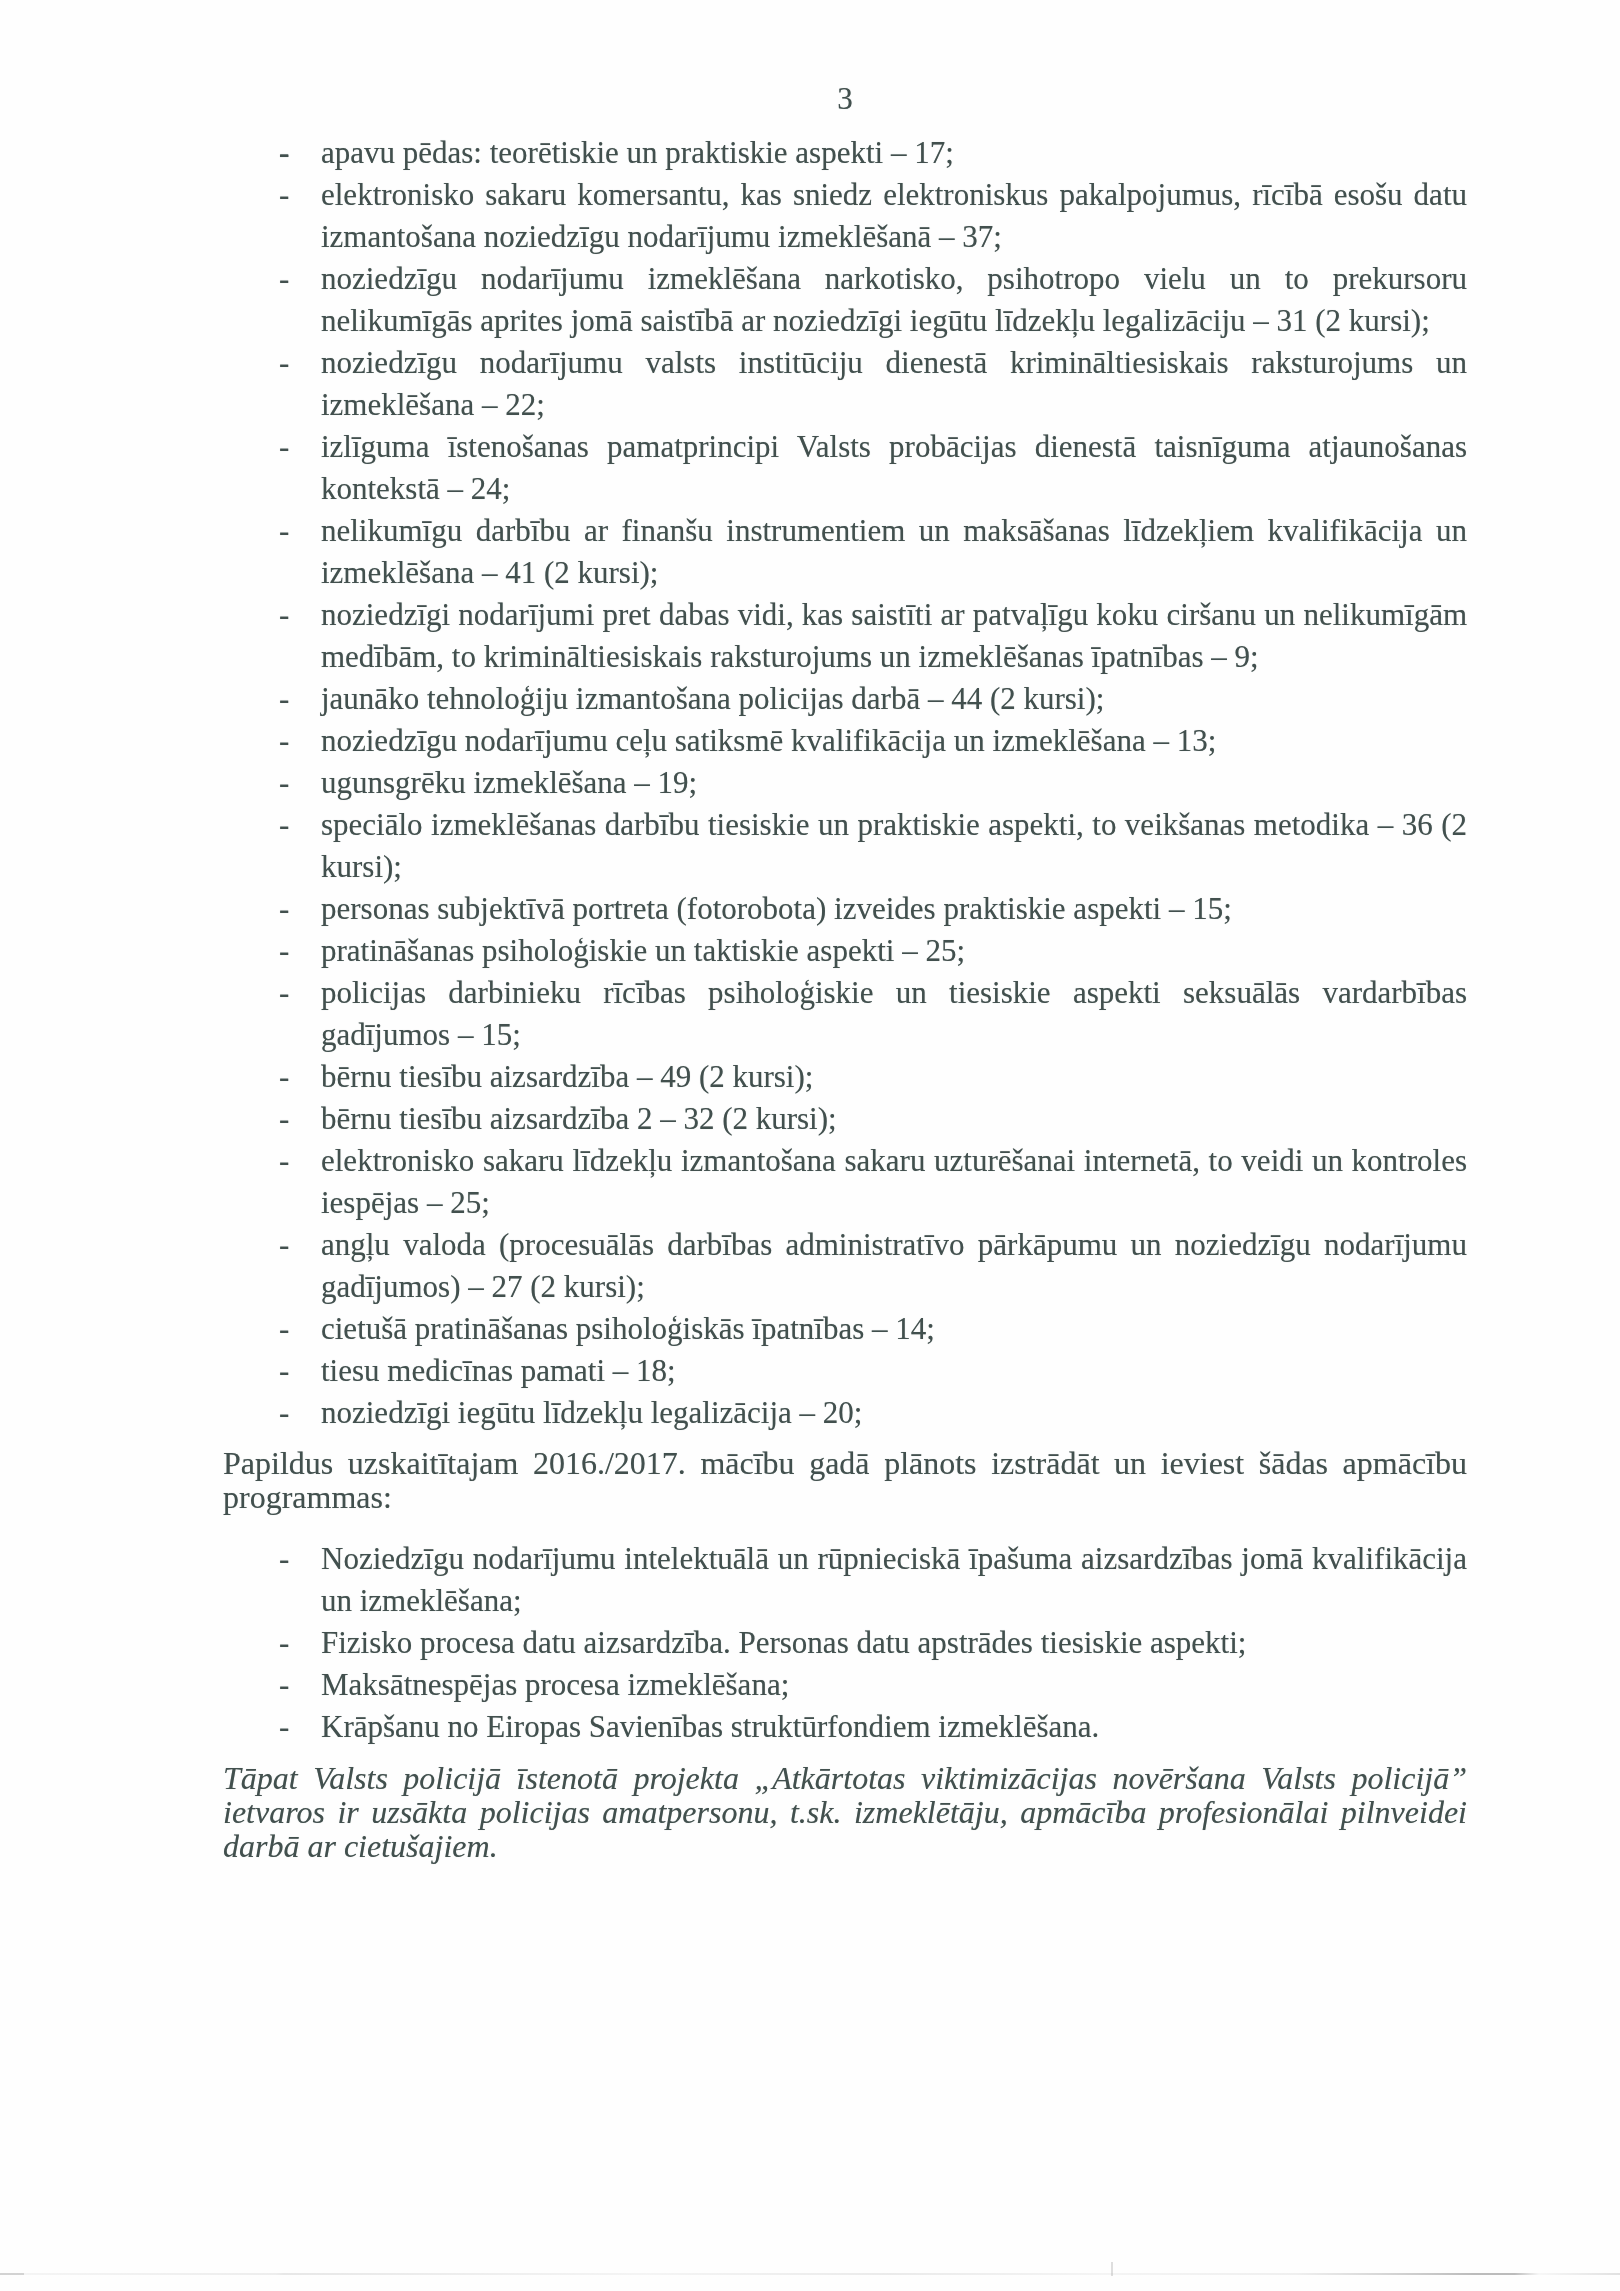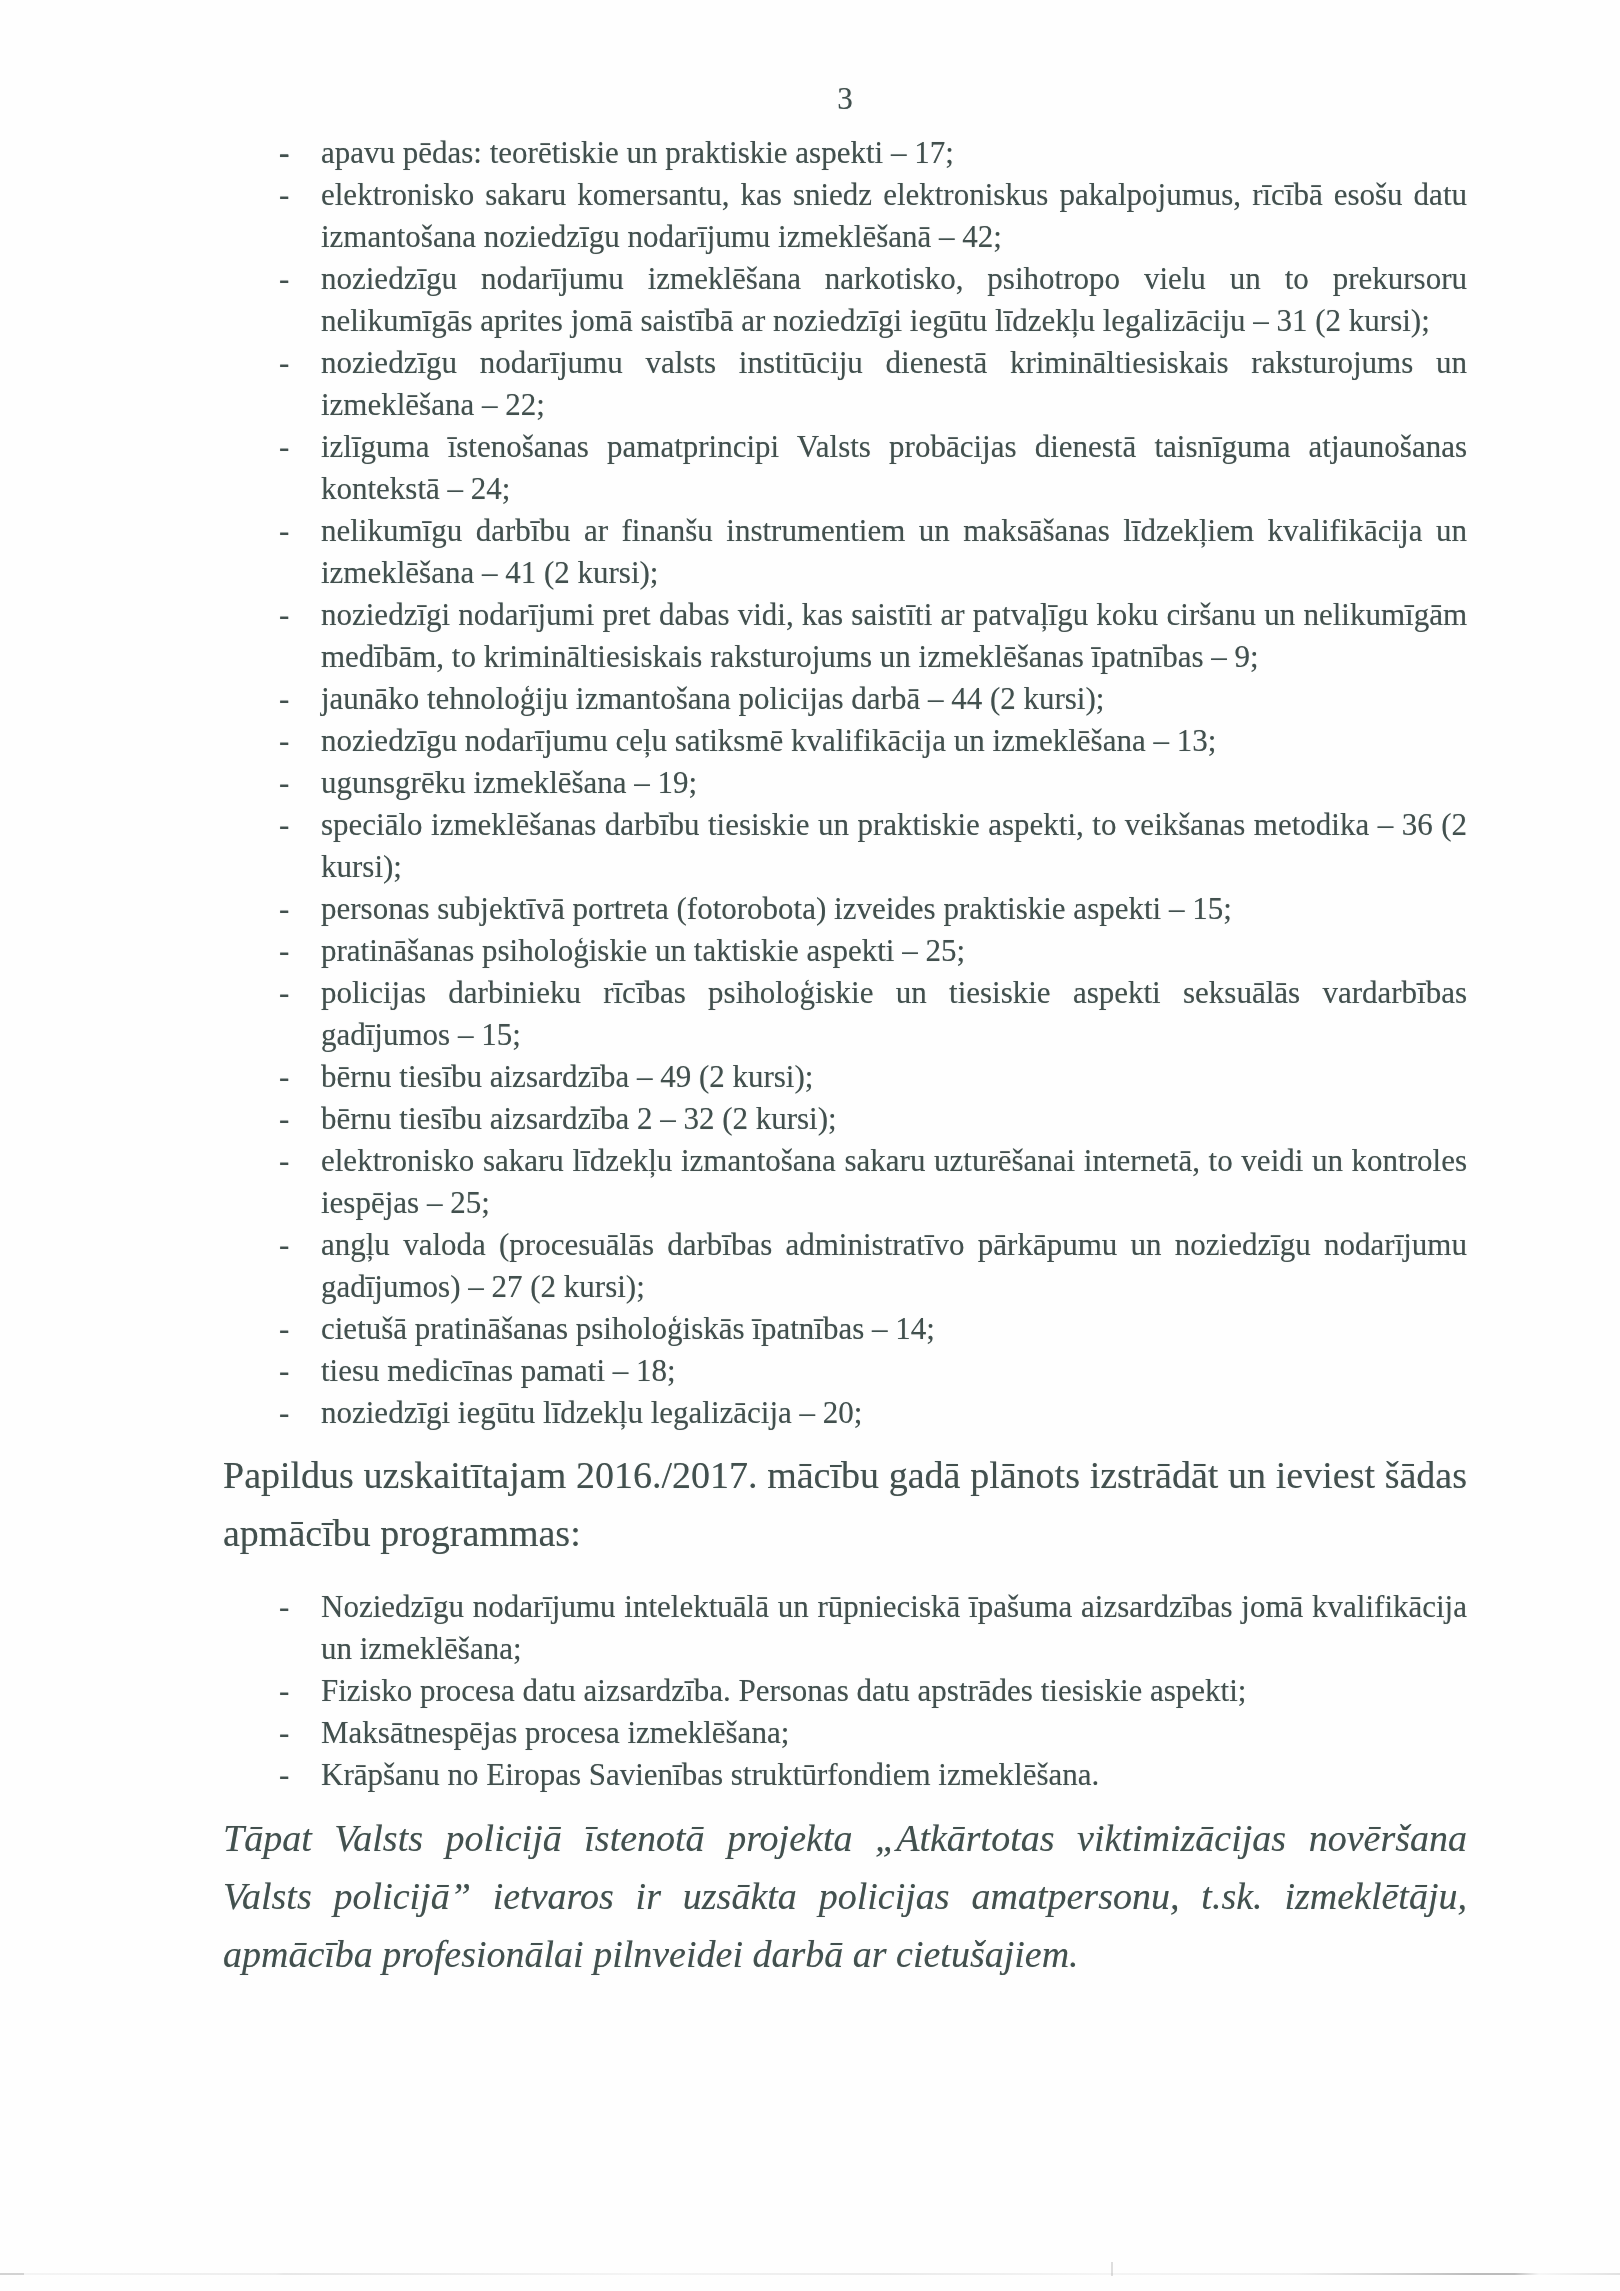--- a/index.html
+++ b/index.html
@@ -39,22 +39,22 @@
     font-size: 31px;
     line-height: 42px;
     text-align: justify;
   }
   .list-item .dash {
     position: absolute;
     left: 56px;
     top: 0;
   }
   .para {
-    font-size: 38px;
-    line-height: 58px;
+    font-size: 32px;
+    line-height: 34px;
     text-align: justify;
     margin: 12.7px 0 0 0;
   }
   ul.course-list.planned {
     margin-top: 23.5px;
   }
   .para.closing {
     margin-top: 12.7px;
     font-style: italic;
   }
@@ -86,21 +86,21 @@
 </head>
 <body>
 
 <div class="page">
 
   <div class="page-number">3</div>
 
   <ul class="course-list">
       <li class="list-item"><span class="dash">-</span></li>
       <li class="list-item"><span class="dash">-</span><span class="item-text">apavu pēdas: teorētiskie un praktiskie aspekti – 17;</span></li>
-      <li class="list-item"><span class="dash">-</span><span class="item-text">elektronisko sakaru komersantu, kas sniedz elektroniskus pakalpojumus, rīcībā esošu datu izmantošana noziedzīgu nodarījumu izmeklēšanā – 42;</span></li>
+      <li class="list-item"><span class="dash">-</span><span class="item-text">elektronisko sakaru komersantu, kas sniedz elektroniskus pakalpojumus, rīcībā esošu datu izmantošana noziedzīgu nodarījumu izmeklēšanā – 37;</span></li>
       <li class="list-item"><span class="dash">-</span><span class="item-text">noziedzīgu nodarījumu izmeklēšana narkotisko, psihotropo vielu un to prekursoru nelikumīgās aprites jomā saistībā ar noziedzīgi iegūtu līdzekļu legalizāciju – 31 (2 kursi);</span></li>
       <li class="list-item"><span class="dash">-</span><span class="item-text">noziedzīgu nodarījumu valsts institūciju dienestā krimināltiesiskais raksturojums un izmeklēšana – 22;</span></li>
       <li class="list-item"><span class="dash">-</span><span class="item-text">izlīguma īstenošanas pamatprincipi Valsts probācijas dienestā taisnīguma atjaunošanas kontekstā – 24;</span></li>
       <li class="list-item"><span class="dash">-</span><span class="item-text">nelikumīgu darbību ar finanšu instrumentiem un maksāšanas līdzekļiem kvalifikācija un izmeklēšana – 41 (2 kursi);</span></li>
       <li class="list-item"><span class="dash">-</span><span class="item-text">noziedzīgi nodarījumi pret dabas vidi, kas saistīti ar patvaļīgu koku ciršanu un nelikumīgām medībām, to krimināltiesiskais raksturojums un izmeklēšanas īpatnības – 9;</span></li>
       <li class="list-item"><span class="dash">-</span><span class="item-text">jaunāko tehnoloģiju izmantošana policijas darbā – 44 (2 kursi);</span></li>
       <li class="list-item"><span class="dash">-</span><span class="item-text">noziedzīgu nodarījumu ceļu satiksmē kvalifikācija un izmeklēšana – 13;</span></li>
       <li class="list-item"><span class="dash">-</span><span class="item-text">ugunsgrēku izmeklēšana – 19;</span></li>
       <li class="list-item"><span class="dash">-</span><span class="item-text">speciālo izmeklēšanas darbību tiesiskie un praktiskie aspekti, to veikšanas metodika – 36 (2 kursi);</span></li>
       <li class="list-item"><span class="dash">-</span><span class="item-text">personas subjektīvā portreta (fotorobota) izveides praktiskie aspekti – 15;</span></li>

